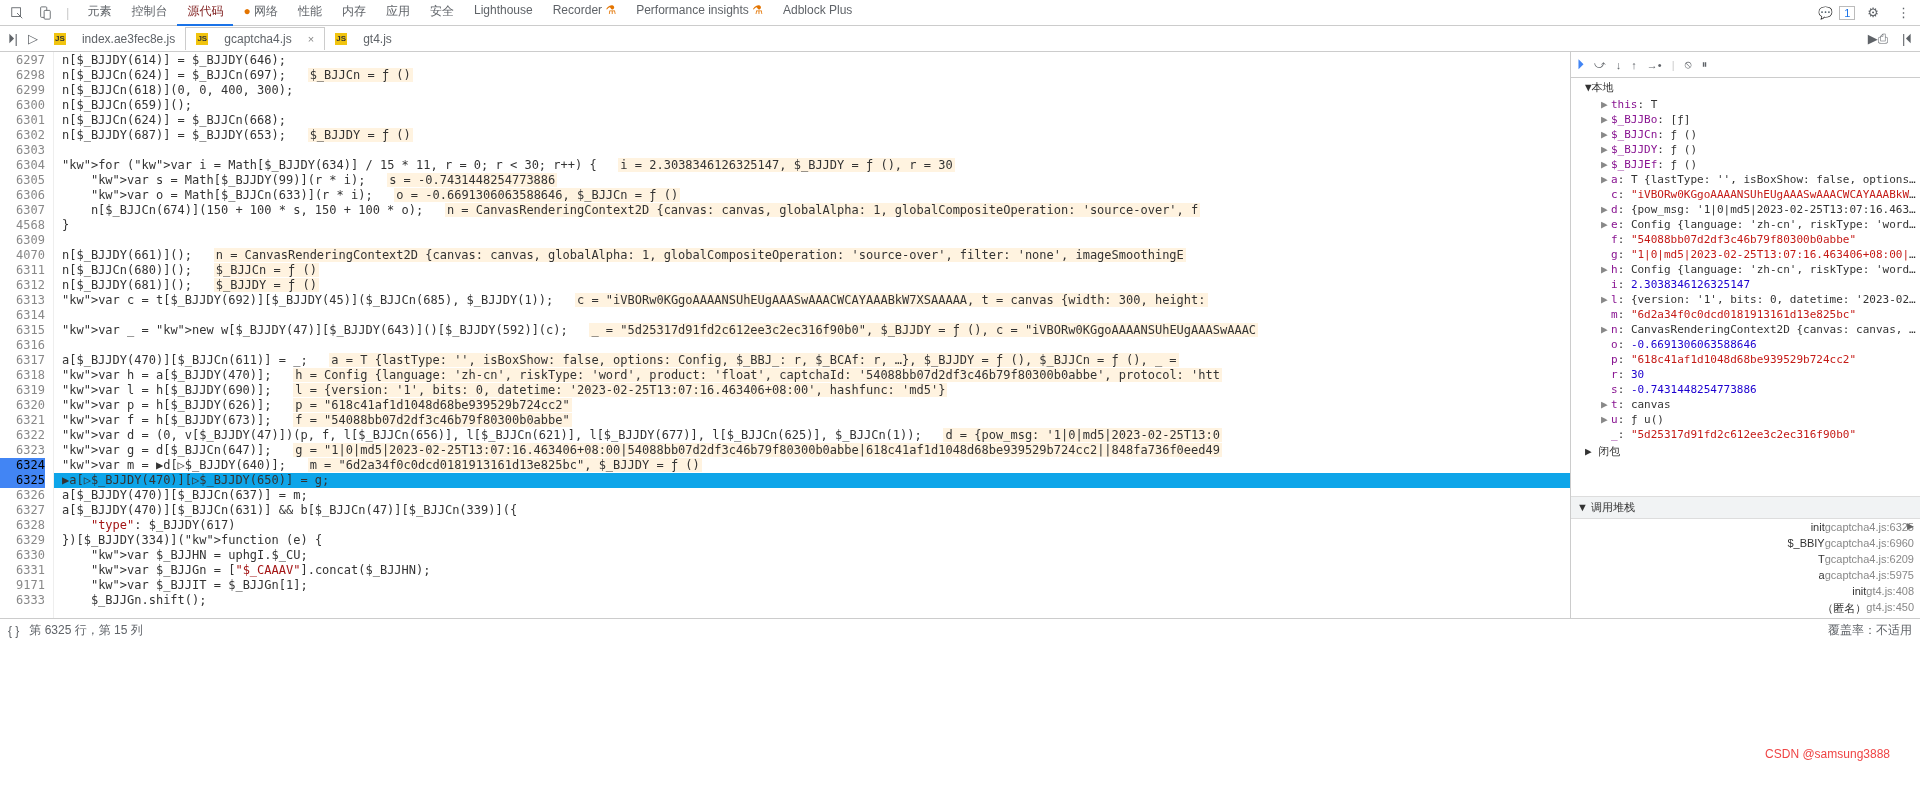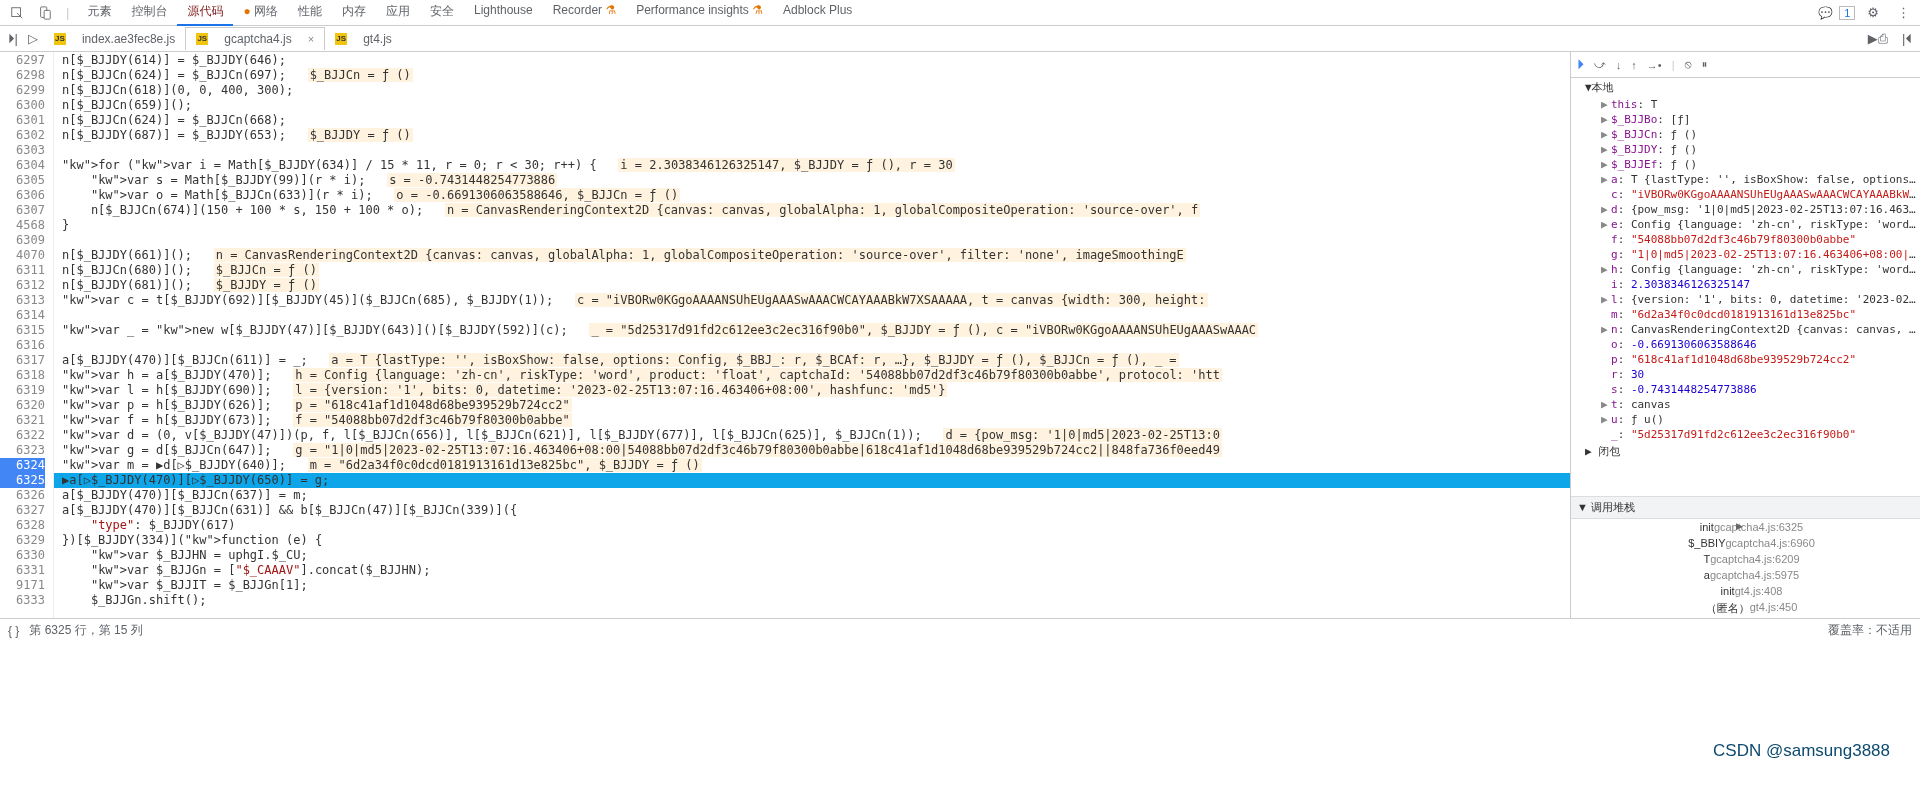--- a/index.html
+++ b/index.html
@@ -12,44 +12,44 @@
 .tb-right { margin-left: auto; display: flex; align-items: center; gap: 6px; }
 .msg-badge { border: 1px solid #bbb; padding: 0 4px; font-size: 11px; color: #1a73e8; }
 .file-tabs { display: flex; align-items: center; height: 26px; border-bottom: 1px solid #ccc; padding-left: 4px; gap: 2px; }
 .ft-icon { font-size: 13px; color: #5f6368; padding: 0 4px; cursor: pointer; }
 .file-tab { padding: 4px 10px; color: #5f6368; cursor: pointer; display: flex; gap: 16px; align-items: center; }
 .file-tab.active { background: #fff; border: 1px solid #ccc; border-bottom: none; }
 .js-icon { width: 12px; height: 12px; background: #f1c40f; display: inline-block; font-size: 8px; text-align: center; line-height: 12px; font-weight: bold; color: #333; }
 .close-x { color: #888; font-size: 11px; }
 .main { display: flex; height: 566px; }
 .gutter { width: 54px; background: #fff; border-right: 1px solid #eee; text-align: right; color: #888; font-family: Consolas, monospace; font-size: 12px; line-height: 15px; padding-right: 8px; padding-top: 1px; }
-.gutter .bp { background: #4285f4; color: #ffffff; position: relative; }
+.gutter .bp { background: #4285f4; color: #000000; position: relative; }
 .gutter .bp::before { content: ''; position: absolute; left: -8px; top: 0; border: 7.5px solid transparent; border-right-color: #4285f4; border-right-width: 0; }
 .code { flex: 1; font-family: Consolas, monospace; font-size: 12px; line-height: 15px; white-space: pre; overflow: hidden; padding-top: 1px; }
 .code .ln { padding-left: 8px; height: 15px; }
 .hl-exec { background: #0ea5e9; }
 .str { color: #a31515; }
 .var-inline { background: #fff3e0; padding: 0 2px; }
 .sidebar { width: 350px; border-left: 1px solid #ccc; display: flex; flex-direction: column; font-size: 11px; }
 .sb-toolbar { display: flex; align-items: center; gap: 10px; height: 26px; border-bottom: 1px solid #ccc; padding: 0 6px; color: #5f6368; }
 .sb-toolbar .play { color: #4285f4; font-size: 14px; }
 .sb-section-title { background: #f1f3f4; padding: 3px 6px; border-bottom: 1px solid #ddd; border-top: 1px solid #ddd; }
 .scope { flex: 1; overflow: auto; font-family: Consolas, monospace; }
 .scope-row { padding: 1px 4px 1px 18px; white-space: nowrap; overflow: hidden; text-overflow: ellipsis; }
 .scope-row.sub { padding-left: 30px; }
 .tri { color: #888; display: inline-block; width: 10px; }
 .prop { color: #881391; }
 .val-str { color: #c41a16; }
 .val-num { color: #1c00cf; }
-.callstack-row { display: flex; justify-content: center; padding: 2px 6px; }
+.callstack-row { display: flex; justify-content: flex-end; padding: 2px 6px; }
 .callstack-row .loc { color: #888; }
 .callstack-row.cur::before { content: '▶'; color: #666; position: absolute; margin-left: -12px; font-size: 9px; }
 .status-bar { display: flex; align-items: center; height: 24px; border-top: 1px solid #ccc; padding: 0 8px; color: #5f6368; gap: 10px; }
 .status-bar .right { margin-left: auto; }
-.watermark { position: absolute; right: 30px; bottom: 30px; color: #0c4a6e; font-size: 17px; pointer-events: none; }
+.watermark { position: absolute; right: 30px; bottom: 30px; color: #ef4444; font-size: 12px; pointer-events: none; }
 .local-hdr { padding: 2px 6px 2px 14px; color:#333; }
 svg.icn { width:14px; height:14px; vertical-align:middle; fill:#5f6368; }
 </style>
 </head>
 <body>
 
 <div class="toolbar">
   <span class="tb-btn"><svg class="icn" viewBox="0 0 16 16">
         <rect x="2" y="2" width="10" height="10" fill="none" stroke="#5f6368"></rect>
         <path d="M8 8 L14 14" stroke="#5f6368"></path>

